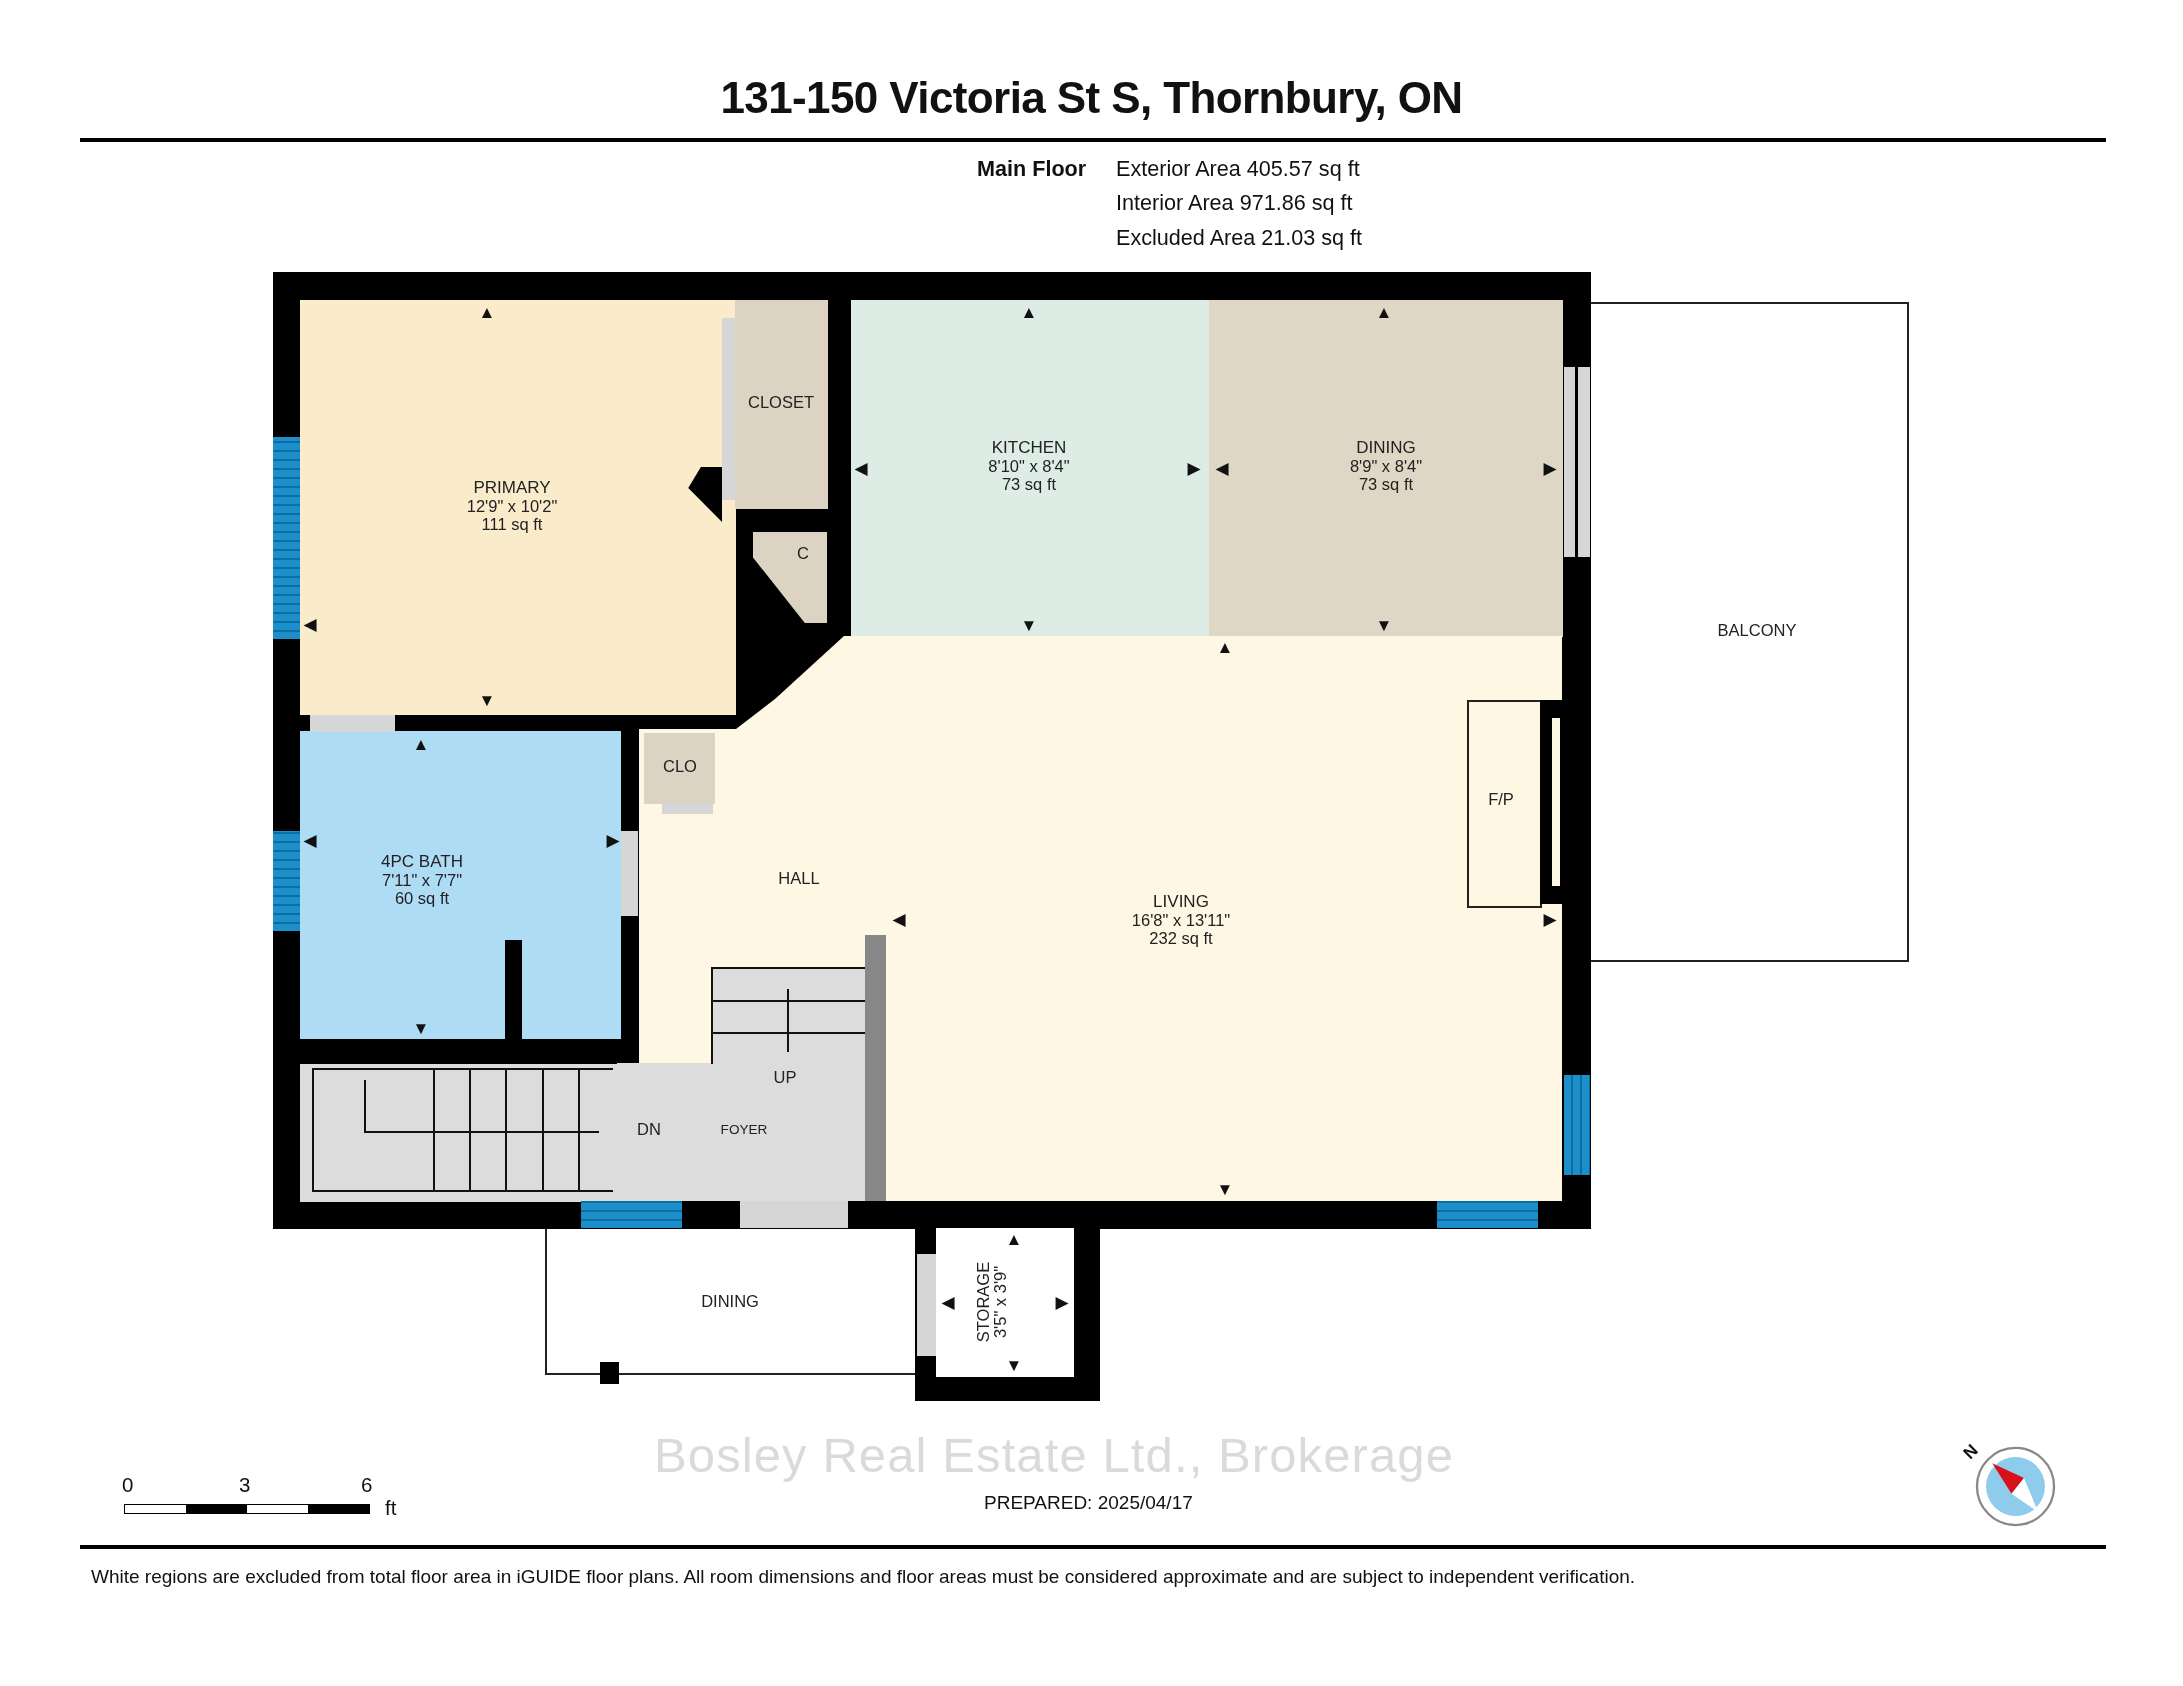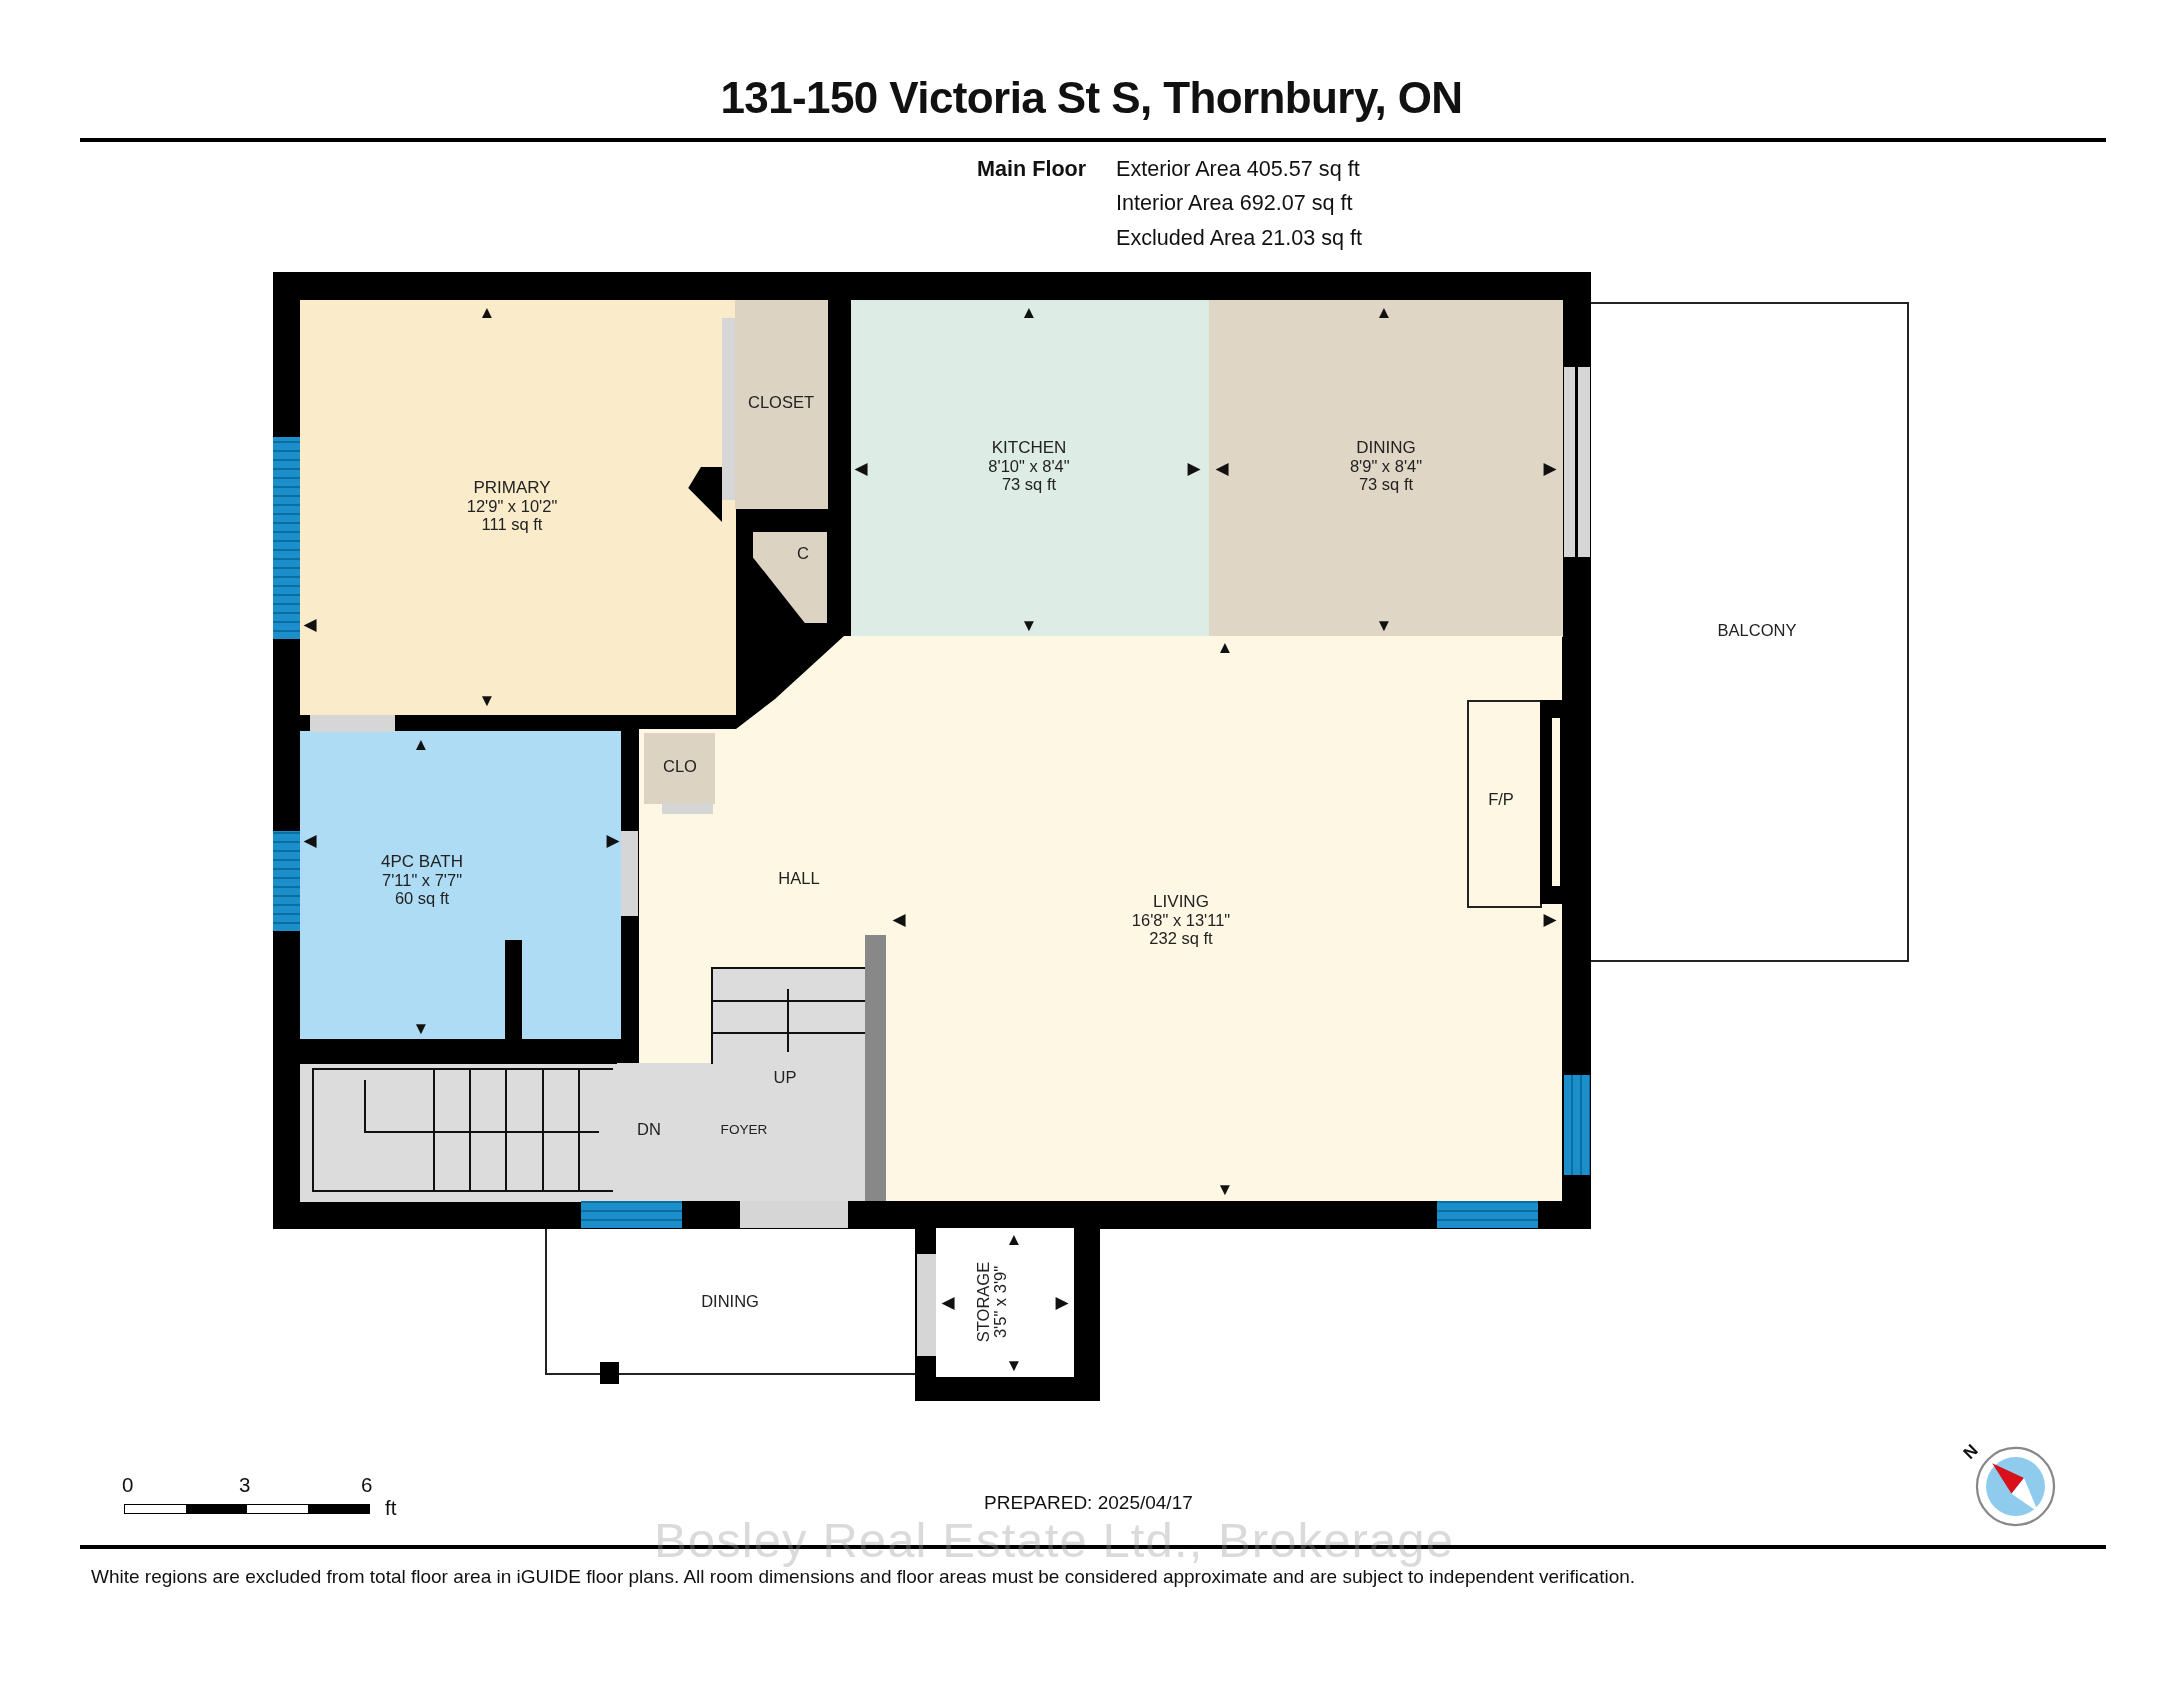--- a/index.html
+++ b/index.html
@@ -22,21 +22,21 @@
   .watermark { font-size:49px; color:rgba(150,150,150,0.35); letter-spacing:1.1px; }
 </style>
 </head>
 <body>
 
 <div class="abs title">131-150 Victoria St S, Thornbury, ON</div>
 <div class="abs rule" style="left:80px; top:138px; width:2026px; height:4px;"></div>
 
 <div class="abs area-label" style="left:977px; top:156px;">Main Floor</div>
 <div class="abs area-line" style="left:1116px; top:156px;">Exterior Area 405.57 sq ft</div>
-<div class="abs area-line" style="left:1116px; top:190px;">Interior Area 692.07 sq ft</div>
+<div class="abs area-line" style="left:1116px; top:190px;">Interior Area 971.86 sq ft</div>
 <div class="abs area-line" style="left:1116px; top:225px;">Excluded Area 21.03 sq ft</div>
 
 <div class="abs" style="left:0; top:0; width:2183px; height:1686px;">
 
   <div class="room" style="left:1590px; top:302px; width:317px; height:656px; background:#fff; border:2.3px solid #222; border-left:none;"></div>
   <div class="lbl" style="left:1749px; top:621px;margin-left:8px;">BALCONY</div>
 
   <div class="room" style="left:545px; top:1228px; width:372px; height:145px; background:#fff; border:2.3px solid #222; border-top:none;"></div>
   <div class="wall" style="left:600px; top:1362px; width:19.3px; height:21.6px;"></div>
   <div class="lbl" style="left:730px; top:1292px;">DINING</div>
@@ -182,15 +182,15 @@
   <svg width="85" height="85" viewBox="0 0 150 150">
     <circle cx="75" cy="75" r="68" fill="#fff" stroke="#888" stroke-width="4"></circle>
     <circle cx="75" cy="75" r="52" fill="#8fcbec"></circle>
     <polygon points="34,34 90,60 68,88" fill="#d8101a"></polygon>
     <polygon points="68,88 90,60 115,120" fill="#ffffff"></polygon>
   </svg>
   <div class="abs" style="left:-8px; top:-2.3px; font-size:17px; font-weight:bold; transform:rotate(-45deg);">N</div>
 </div>
 
 <div class="abs rule" style="left:80px; top:1545px; width:2026px; height:4px;"></div>
-<div class="abs watermark" style="left:654px; top:1512px;">Bosley Real Estate Ltd., Brokerage</div>
+<div class="abs watermark" style="left:654px; top:1427px;">Bosley Real Estate Ltd., Brokerage</div>
 <div class="abs footer-note" style="left:91px; top:1566px;">White regions are excluded from total floor area in iGUIDE floor plans. All room dimensions and floor areas must be considered approximate and are subject to independent verification.</div>
 
 
 </body></html>

